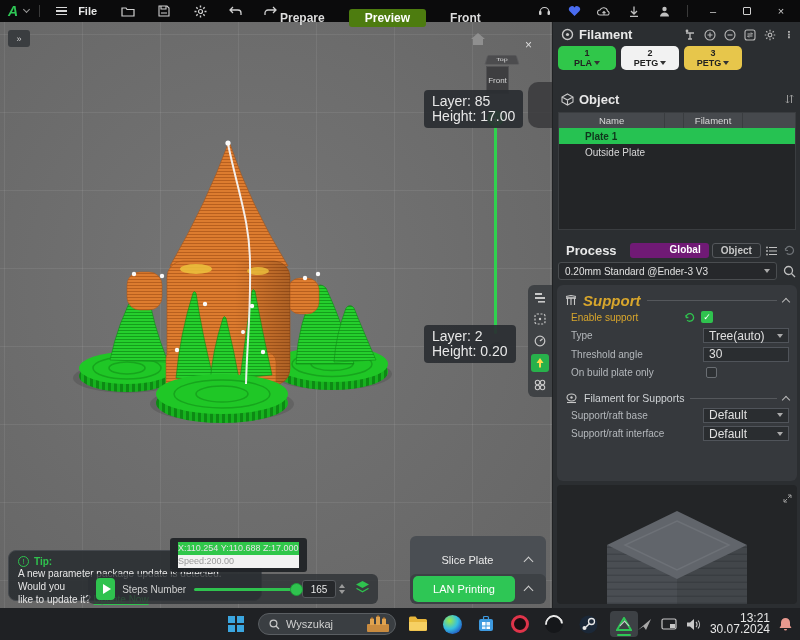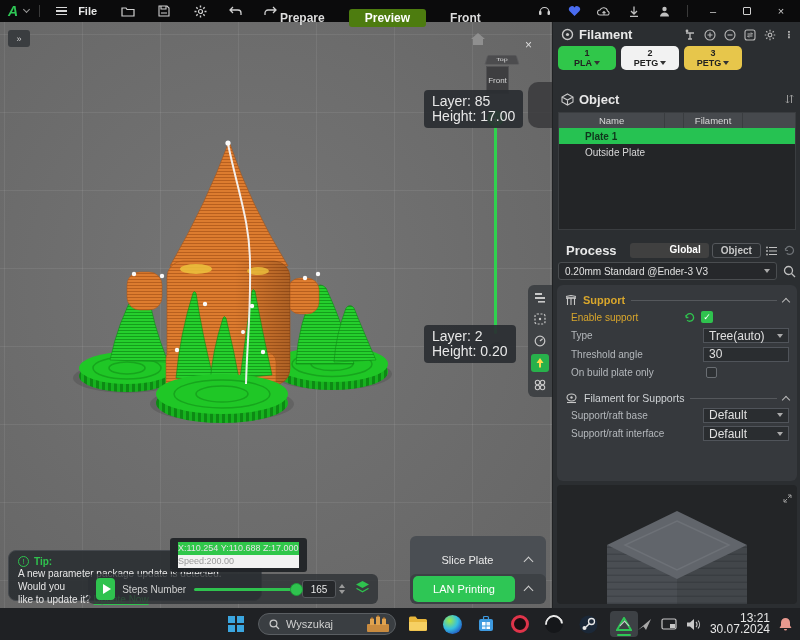--- a/index.html
+++ b/index.html
@@ -100,32 +100,32 @@
   .obj-table { position:absolute; left:5px; top:90px; width:238px; height:118px; background:#232527; border:1px solid #3a3d40; }
   .tbl-header { display:flex; height:15px; background:#46494d; color:#d8d8d8; font-size:9.5px; }
   .tbl-header > div { display:flex; align-items:center; justify-content:center; border-right:1px solid #3a3d40; }
   .th-name { width:45%; } .th-gap1 { width:8%; } .th-fil { width:25%; } .th-gap2 { width:22%; border-right:none !important; }
   .tbl-row { height:16px; display:flex; align-items:center; padding-left:26px; font-size:10px; color:#d8d8d8; }
   .tbl-row.selected { background:#26c252; color:#10361c; font-weight:bold; }
 
   .proc-head { position:absolute; left:8px; top:221px; right:6px; }
   .proc-tabs { display:flex; gap:3px; margin-left:8px; }
   .ptab { font-size:10px; padding:1px 8px; border-radius:3px; }
-  .ptab.active { background:#404040; color:#fff;padding-left:40px; }
+  .ptab.active { background:#701a75; color:#fff;padding-left:40px; }
   .ptab.idle { background:#2a2d30; color:#c8c8c8; border:1px solid #55585c; }
   .proc-icons { margin-left:auto; display:flex; gap:7px; align-items:center; }
 
   .preset-row { position:absolute; left:5px; top:240px; width:238px; display:flex; align-items:center; gap:6px; }
   .preset-box { flex:1; height:18px; background:#26282b; border:1px solid #4a4d50; border-radius:3px; display:flex; align-items:center; padding:0 6px; color:#e0e0e0; font-size:10px; }
   .dd-arrow { width:0; height:0; border-left:3.5px solid transparent; border-right:3.5px solid transparent; border-top:4.5px solid #aaa; margin-left:auto; }
 
   .params { position:absolute; left:4px; top:263px; width:240px; height:196px; background:#36393d; border-radius:6px; padding:7px 8px; }
   .p-sec { display:flex; align-items:center; gap:6px; height:16px; }
   .p-sec .line { flex:1; height:1px; background:#55585c; }
-  .p-sec .t-gold { color:#d8a62c; font-size:11px; font-weight:bold; }
+  .p-sec .t-gold { color:#d8a62c; font-size:15px; font-weight:bold;font-style:italic; }
   .p-sec .t-gray { color:#cfd2d5; font-size:10.5px; }
   .sec-chev { width:6px; height:6px; border-left:1.4px solid #b8b8b8; border-top:1.4px solid #b8b8b8; transform:rotate(45deg); margin-top:3px; }
   .p-row { display:flex; align-items:center; height:18.5px; padding-left:6px; }
   .p-label { font-size:10px; color:#b4b8bc; }
   .p-label.gold { color:#d8a62c; }
   .p-ctrl { margin-left:auto; display:flex; align-items:center; gap:6px; }
   .select, .num-input { width:86px; height:15px; background:#2a2d30; border:1px solid #50545a; border-radius:0; color:#e0e0e0; font-size:12px; display:flex; align-items:center; padding:0 5px; }
   .select .dd-arrow { margin-left:auto; }
   .select.center { justify-content:center; gap:14px; }
   .num-input { padding:0 5px; }

